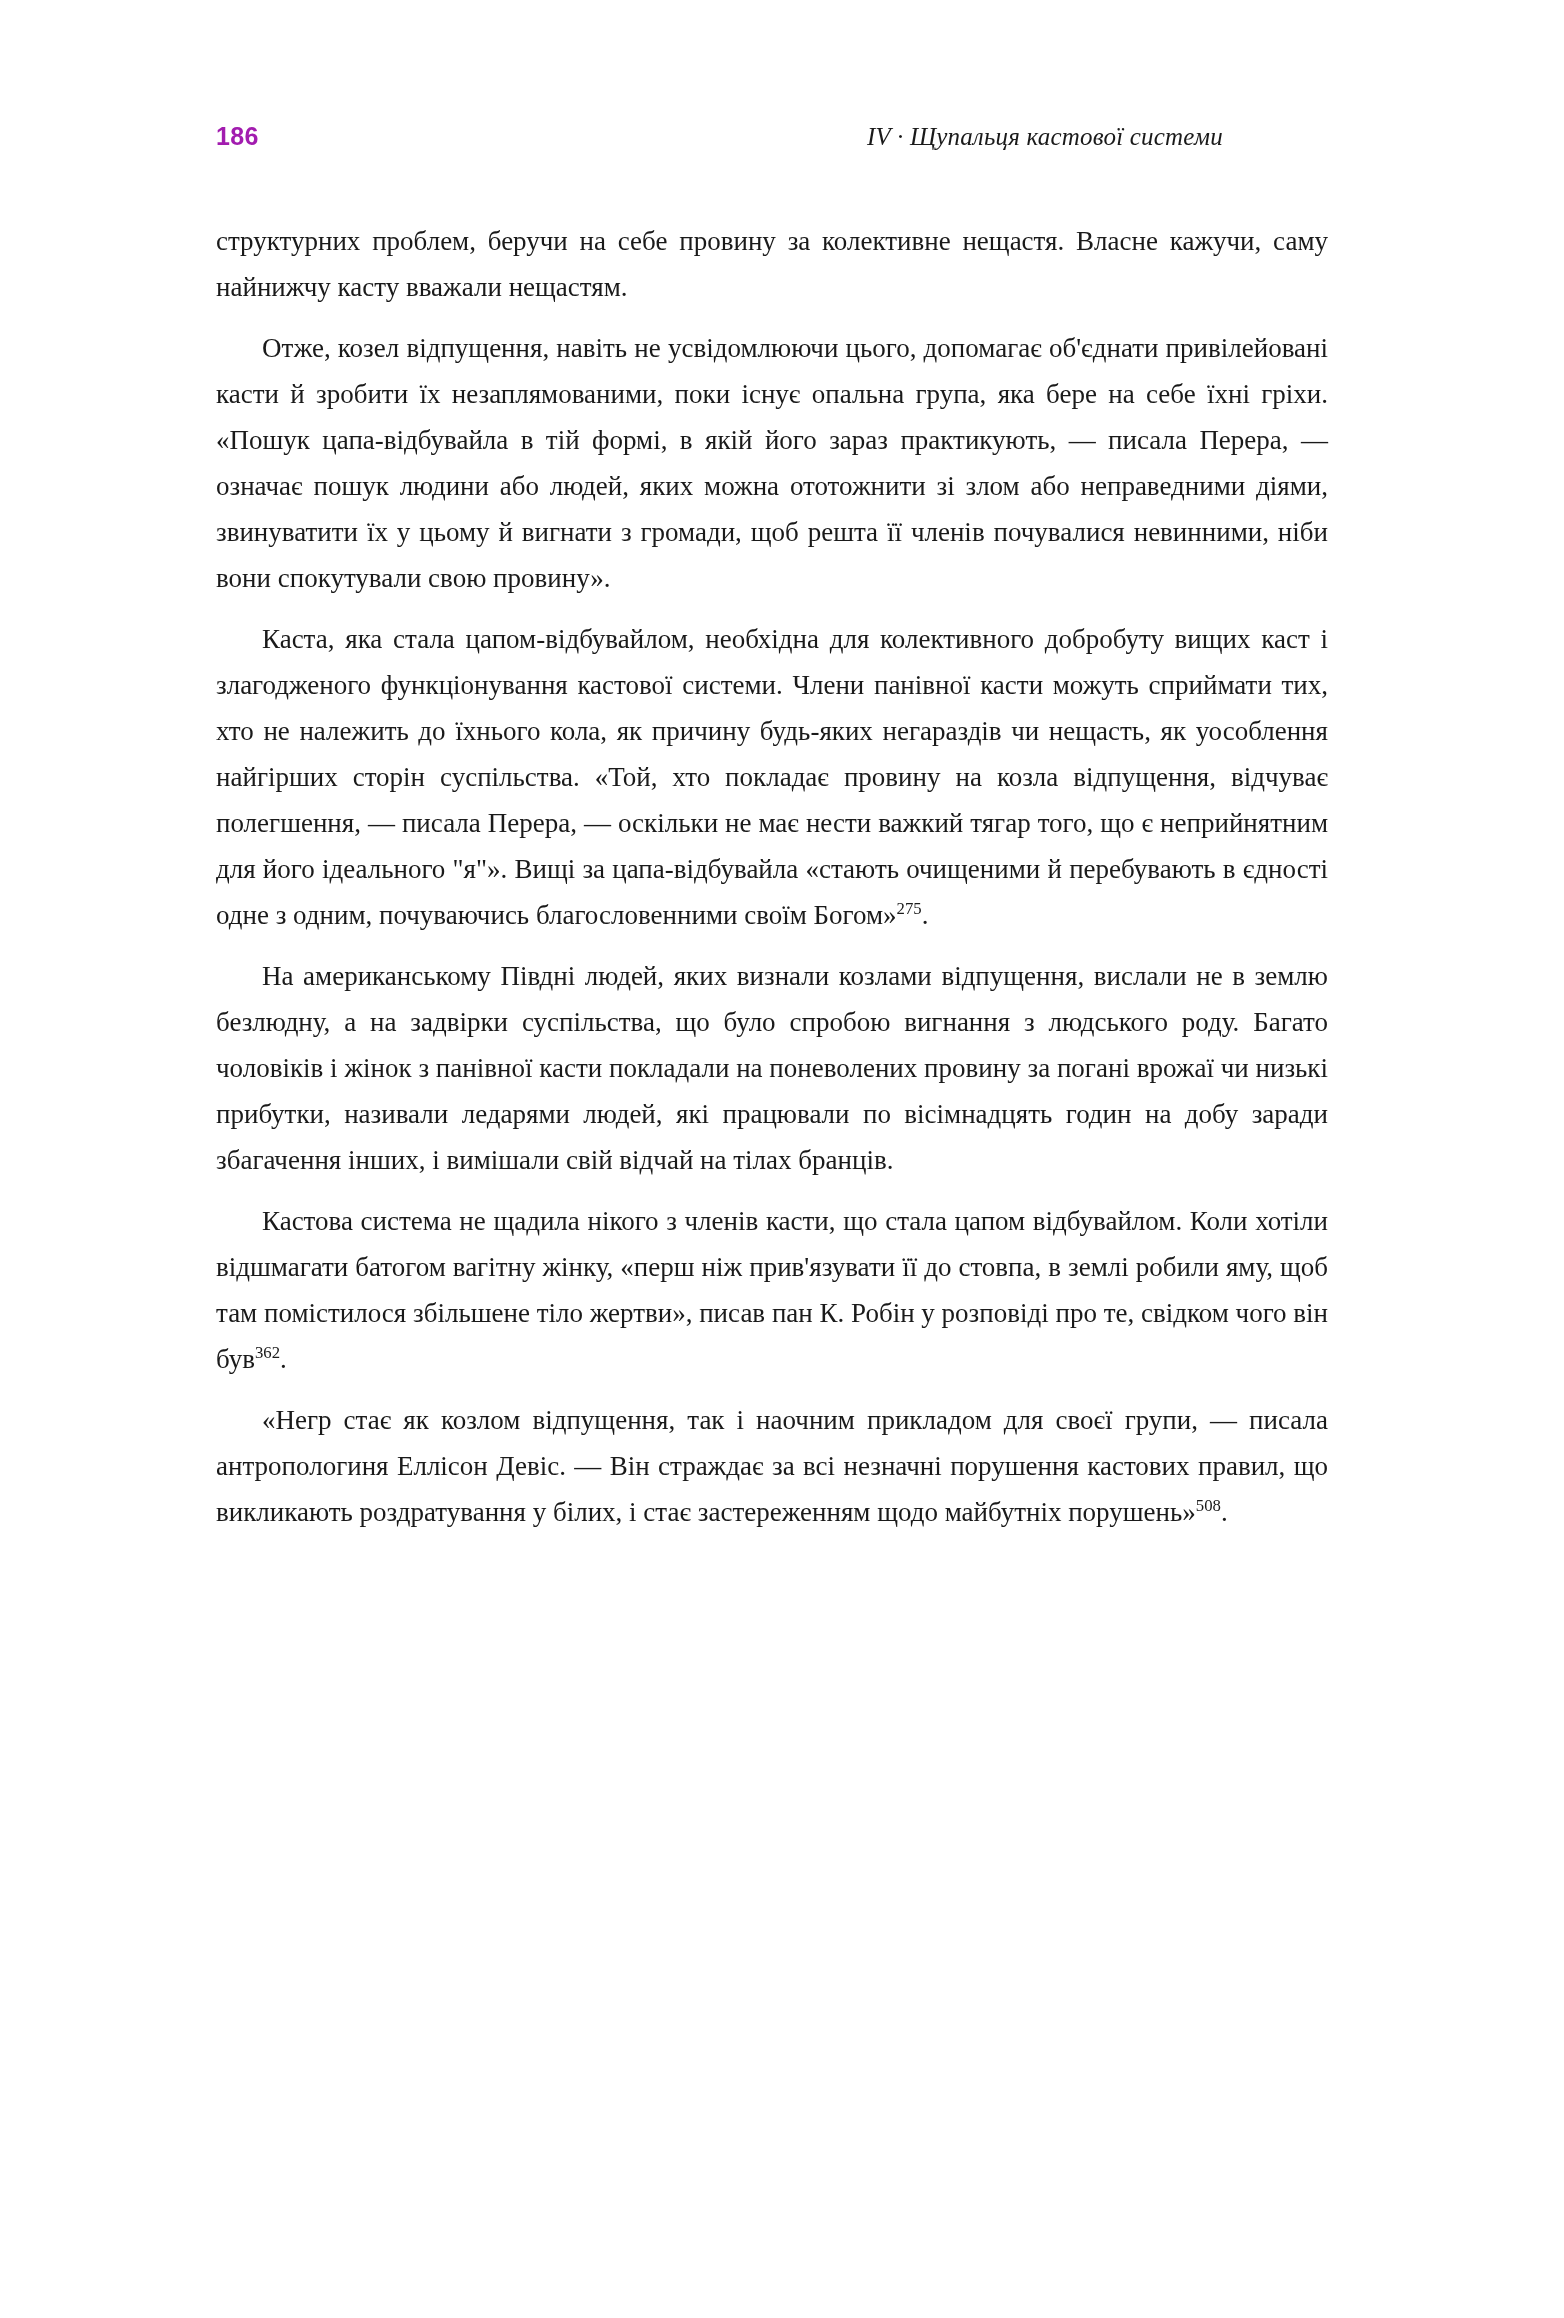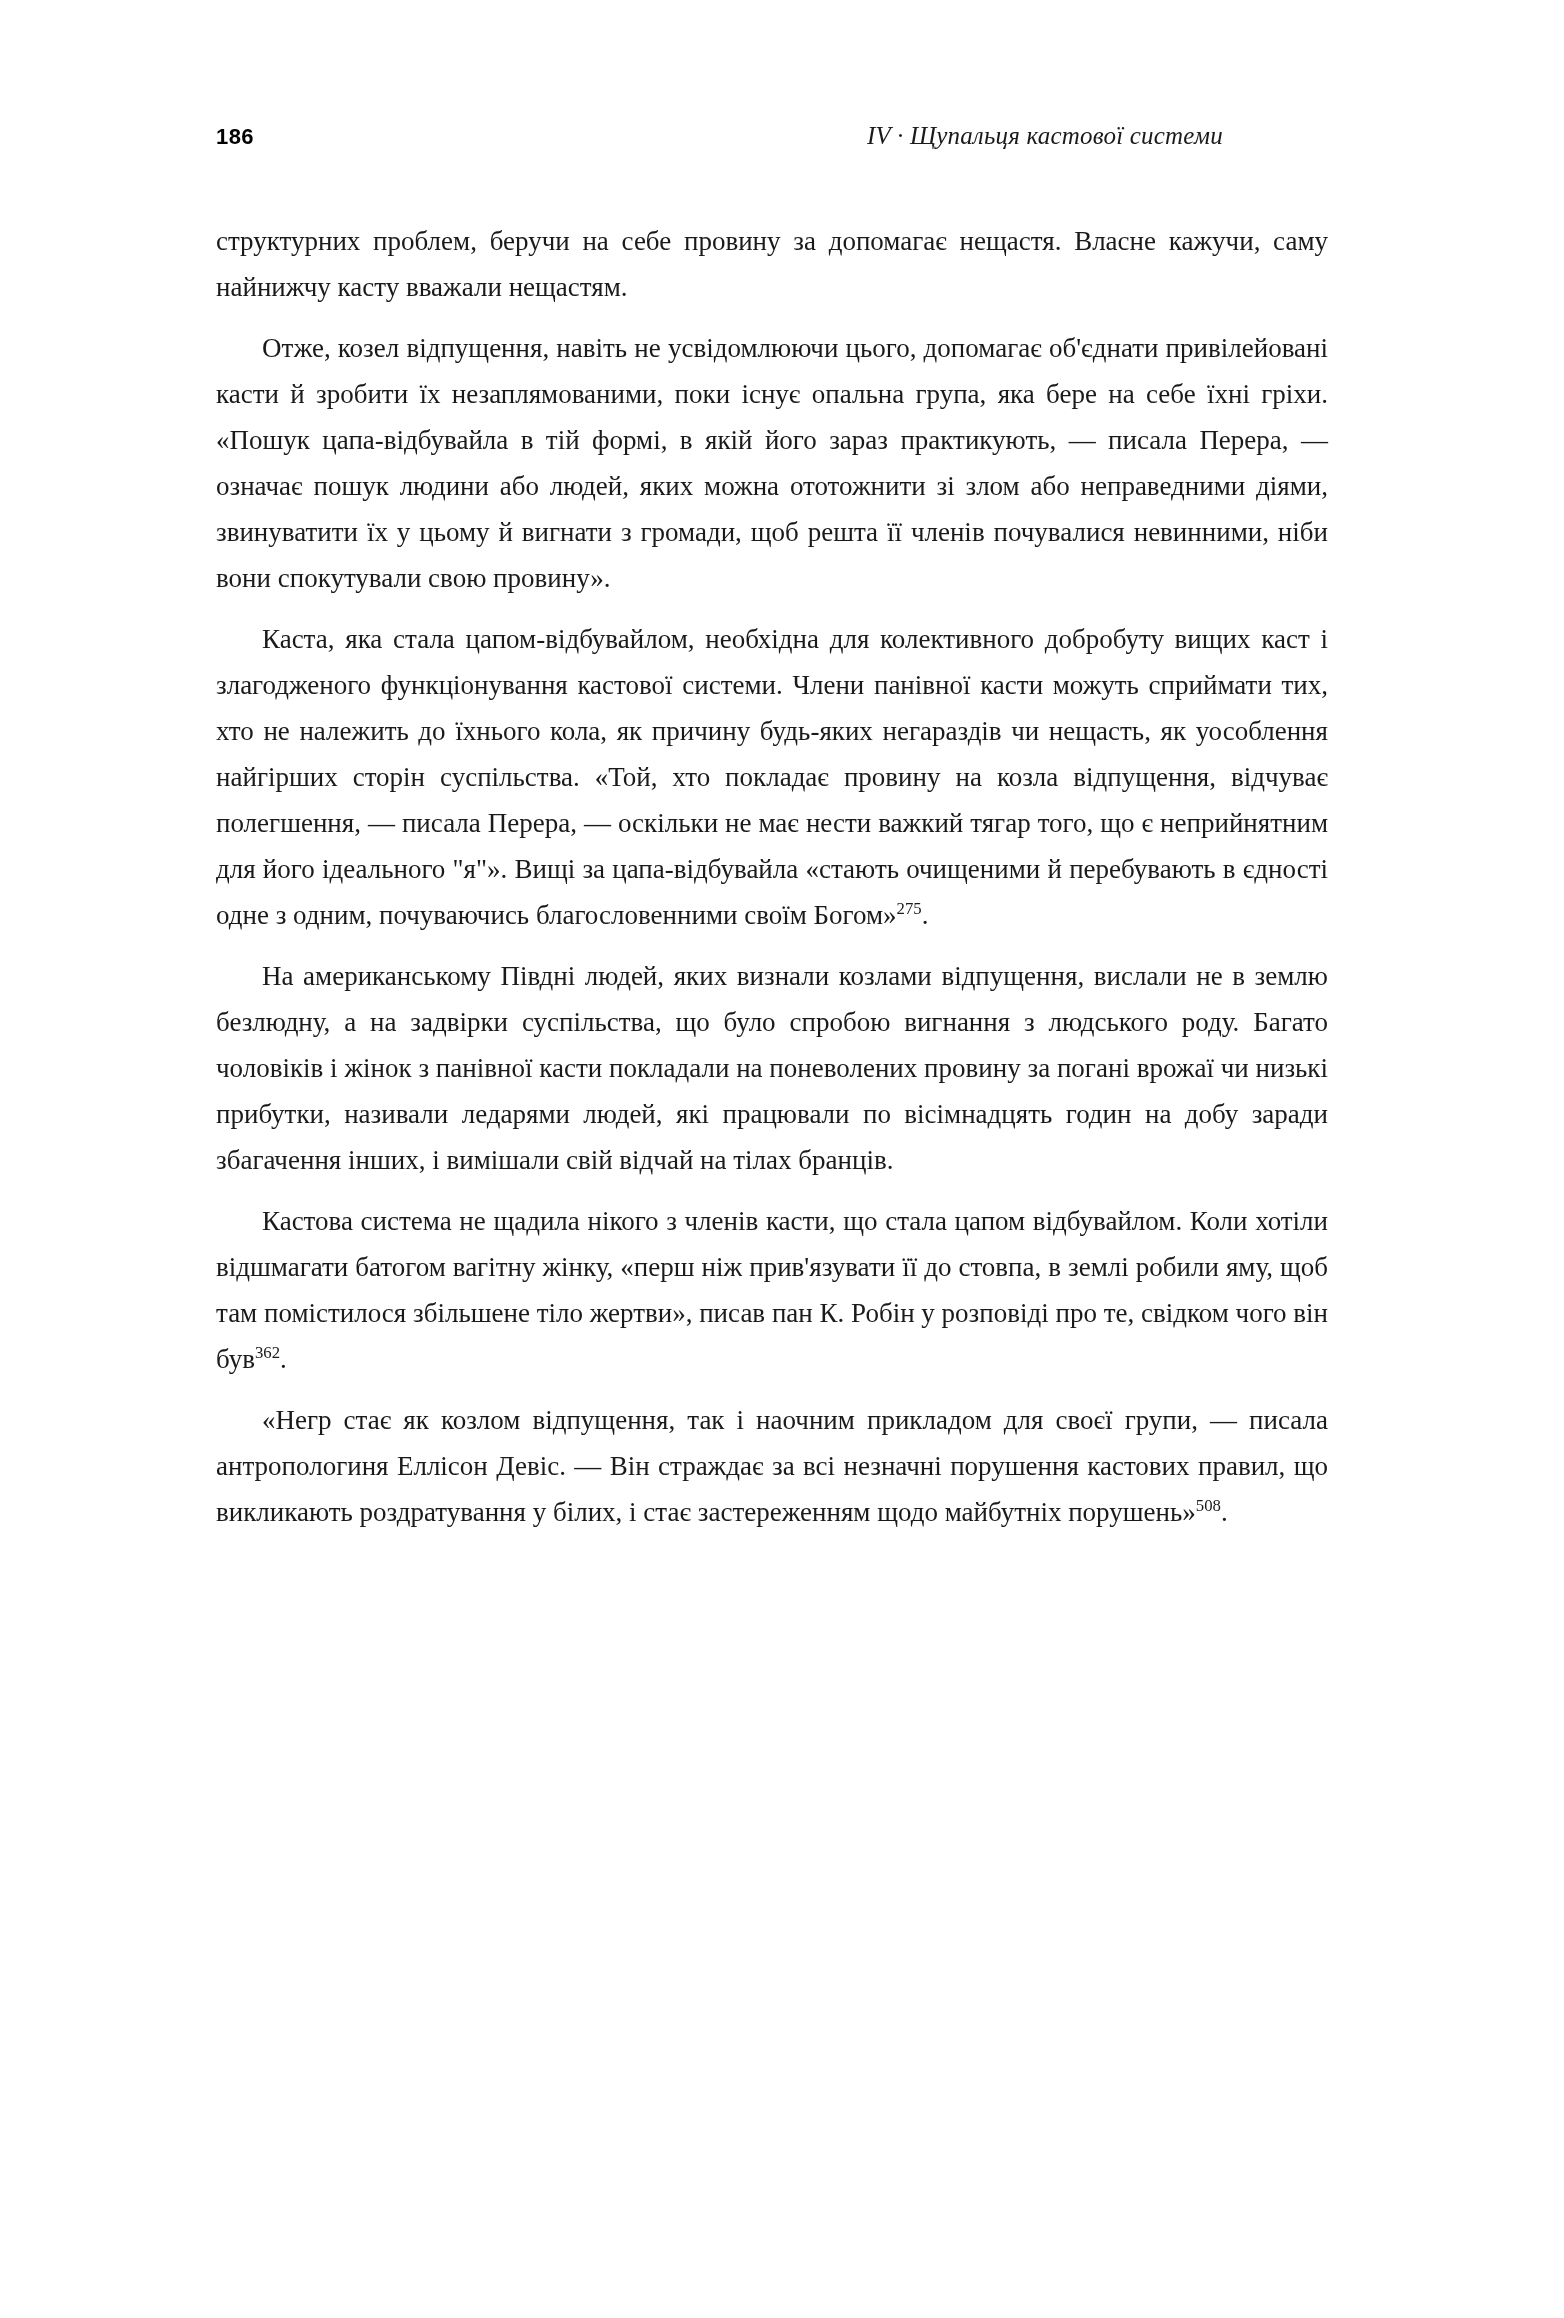--- a/index.html
+++ b/index.html
@@ -25,24 +25,24 @@
   }
   .running-head {
     display: flex;
     align-items: baseline;
     justify-content: flex-start;
     height: 49px;
     margin-bottom: 47px;
   }
   .folio {
     font-family: "Liberation Sans", sans-serif;
-    font-size: 22px;
+    font-size: 25px;
     font-weight: 700;
     letter-spacing: 0.4px;
-    color: #000000;
+    color: #a21caf;
     width: 244px;
   }
   .chapter-title {
     font-family: Liberation Serif, serif;
     font-style: italic;
     font-size: 25px;
     color: #1a1a1a;
     letter-spacing: 0.2px;
     flex: 1;
     text-align: left;
@@ -75,21 +75,21 @@
 
 <div class="page">
 
   <div class="running-head">
     <div class="folio">186</div>
     <div class="chapter-title">IV · Щупальця кастової системи</div>
   </div>
 
   <div class="body-text">
     <p>
-      <span>структурних проблем, беручи на себе провину за допомагає нещастя. Власне кажучи, саму найнижчу касту вважали нещастям.</span>
+      <span>структурних проблем, беручи на себе провину за колективне нещастя. Власне кажучи, саму найнижчу касту вважали нещастям.</span>
     </p>
     <p class="indent">
       <span>Отже, козел відпущення, навіть не усвідомлюючи цього, допомагає об'єднати привілейовані касти й зробити їх незаплямованими, поки існує опальна група, яка бере на себе їхні гріхи. «Пошук цапа-відбувайла в тій формі, в якій його зараз практикують, — писала Перера, — означає пошук людини або людей, яких можна ототожнити зі злом або неправедними діями, звинуватити їх у цьому й вигнати з громади, щоб решта її членів почувалися невинними, ніби вони спокутували свою провину».</span>
     </p>
     <p class="indent">
       <span>Каста, яка стала цапом-відбувайлом, необхідна для колективного добробуту вищих каст і злагодженого функціонування кастової системи. Члени панівної касти можуть сприймати тих, хто не належить до їхнього кола, як причину будь-яких негараздів чи нещасть, як уособлення найгірших сторін суспільства. «Той, хто покладає провину на козла відпущення, відчуває полегшення, — писала Перера, — оскільки не має нести важкий тягар того, що є неприйнятним для його ідеального "я"». Вищі за цапа-відбувайла «стають очищеними й перебувають в єдності одне з одним, почуваючись благословенними своїм Богом»</span><sup>275</sup><span>.</span>
     </p>
     <p class="indent">
       <span>На американському Півдні людей, яких визнали козлами відпущення, вислали не в землю безлюдну, а на задвірки суспільства, що було спробою вигнання з людського роду. Багато чоловіків і жінок з панівної касти покладали на поневолених провину за погані врожаї чи низькі прибутки, називали ледарями людей, які працювали по вісімнадцять годин на добу заради збагачення інших, і вимішали свій відчай на тілах бранців.</span>
     </p>

